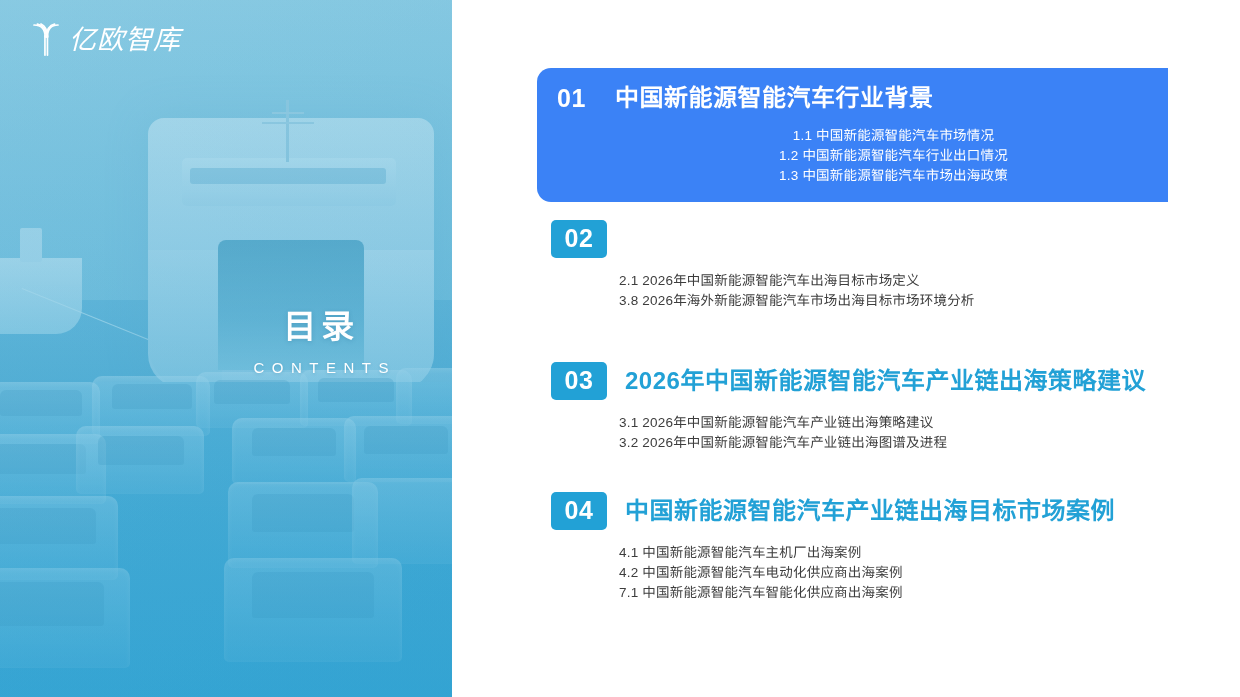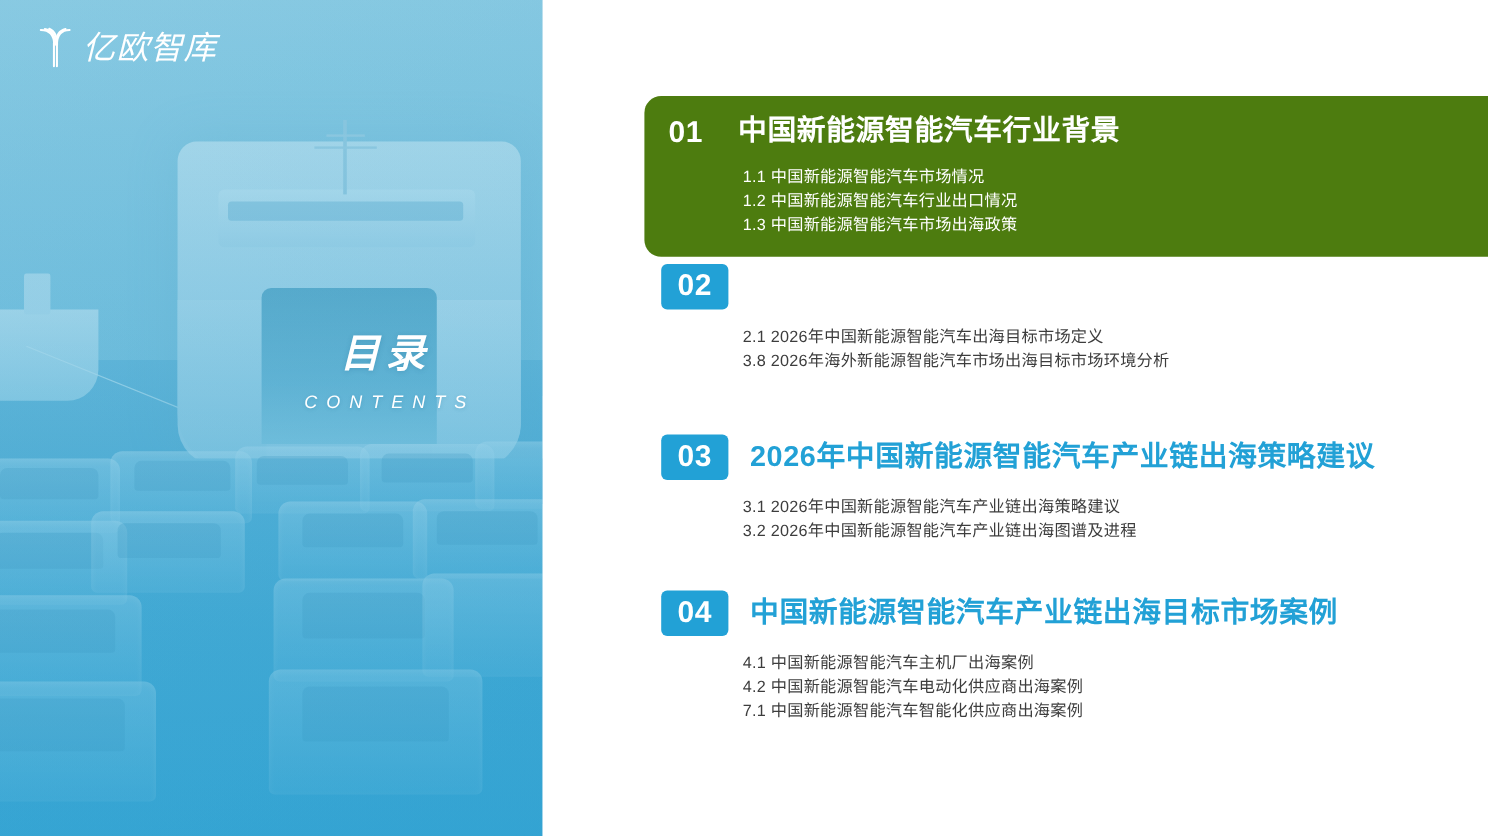--- a/index.html
+++ b/index.html
@@ -182,24 +182,23 @@
     line-height: 1;
     white-space: nowrap;
     font-family: "Liberation Sans", "DejaVu Sans", sans-serif;
     font-style: italic;
   }
 
   
   .hero-title-block {
     position: absolute;
     right: 56px;
-    top: 276px;
+    top: 308px;
     z-index: 6;
     text-align: center;
-    font-style: italic;
   }
   .hero-title {
     color: #ffffff;
     font-size: 33px;
     font-weight: bold;
     letter-spacing: 5px;
     line-height: 1.15;
     text-shadow: 0 1px 4px rgba(35,110,150,.28);
     white-space: nowrap;
   }
@@ -232,23 +231,22 @@
   .toc-item.s3 { top: 348px; }
   .toc-item.s4 { top: 478px; }
 
   .panel {
     position: relative;
     margin-left: 85px;
     border-radius: 14px 0 0 14px;
     padding: 14px 0 16px 0;
   }
   .panel.active {
-    background: #4d7c0f;
-    width: 703px;
-    margin-top: 12px;
+    background: #3b82f6;
+    width: 631px;
   }
 
   .head {
     display: flex;
     align-items: center;
     white-space: nowrap;
   }
   .num {
     font-size: 25px;
     font-weight: bold;
@@ -293,20 +291,21 @@
   }
   .sub {
     font-size: 13.5px;
     line-height: 1.48;
     color: #3d3d3d;
     white-space: nowrap;
     letter-spacing: .2px;
   }
   .panel.active .sub {
     color: #ffffff;
+    text-align: center;
   }
 </style>
 </head>
 <body>
 
 <div class="slide">
 
   <div class="hero">
     <div class="hero-photo">
       <div class="sky"></div>

